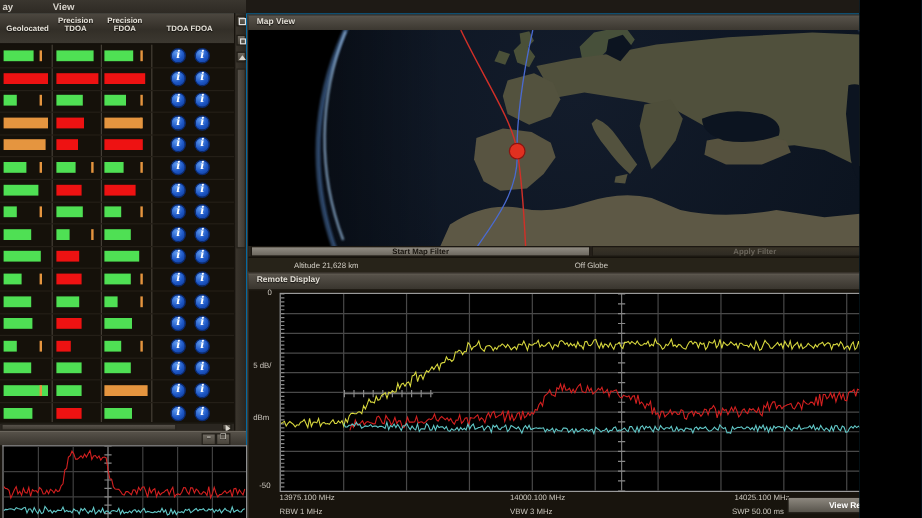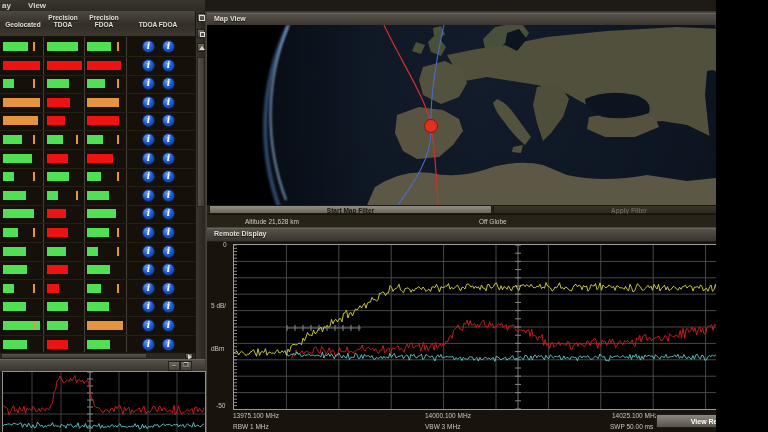--- a/index.html
+++ b/index.html
@@ -1,17 +1,17 @@
 <!DOCTYPE html>
 <html><head>
 <meta charset="utf-8">
 <style>
   html,body{margin:0;padding:0;background:#000;}
   #screen{position:relative;width:716px;height:432px;overflow:hidden;
-    font-family:"Liberation Sans","DejaVu Sans",sans-serif;background:#7f1d1d;
+    font-family:"Liberation Sans","DejaVu Sans",sans-serif;background:#0369a1;
     -webkit-font-smoothing:antialiased;}
   .abs{position:absolute;}
   
   #topstrip{left:0;top:0;width:768px;height:11px;background:linear-gradient(#3a362f,#2e2a24);}
   #topstrip .right-dark{position:absolute;left:205px;top:0;width:563px;height:11px;background:#1e1a15;}
   .menu-item{position:absolute;top:1px;font-size:8px;font-weight:bold;color:#d6d2ca;cursor:default;}
   
   .titlebar{background:linear-gradient(#565149,#39352e);border-top:1px solid #6a655c;border-bottom:1px solid #211d17;color:#e3dfd6;font-size:7px;font-weight:bold;text-shadow:0 1px 1px rgba(0,0,0,.8);}
   .titlebar span{position:relative;top:1px;left:7px;}
   .win-btn{position:absolute;width:10px;height:8px;background:linear-gradient(#6e6960,#474239);border:1px solid #23201a;color:#e8e4dc;font-size:6px;line-height:7px;text-align:center;}
@@ -60,21 +60,21 @@
   svg{display:block;}
 </style>
 </head>
 <body>
 
 <div id="screen">
 
   <div id="topstrip" class="abs">
     <div class="right-dark"></div>
     <div class="menu-item" style="left:2px;">ay</div>
-    <div class="menu-item" style="left:28px;">View</div>
+    <div class="menu-item" style="left:44px;">View</div>
   </div>
 
   <div id="geo-window" class="abs">
     <div id="geo-header">
       <div class="geo-h" style="left:1px;top:10px;width:44px;">Geolocated</div>
       <div class="geo-h" style="left:41px;top:3px;width:44px;">Precision TDOA</div>
       <div class="geo-h" style="left:82px;top:3px;width:44px;">Precision FDOA</div>
       <div class="geo-h" style="left:134px;top:10px;width:28px;">TDOA</div>
       <div class="geo-h" style="left:154px;top:10px;width:28px;">FDOA</div>
     </div>

